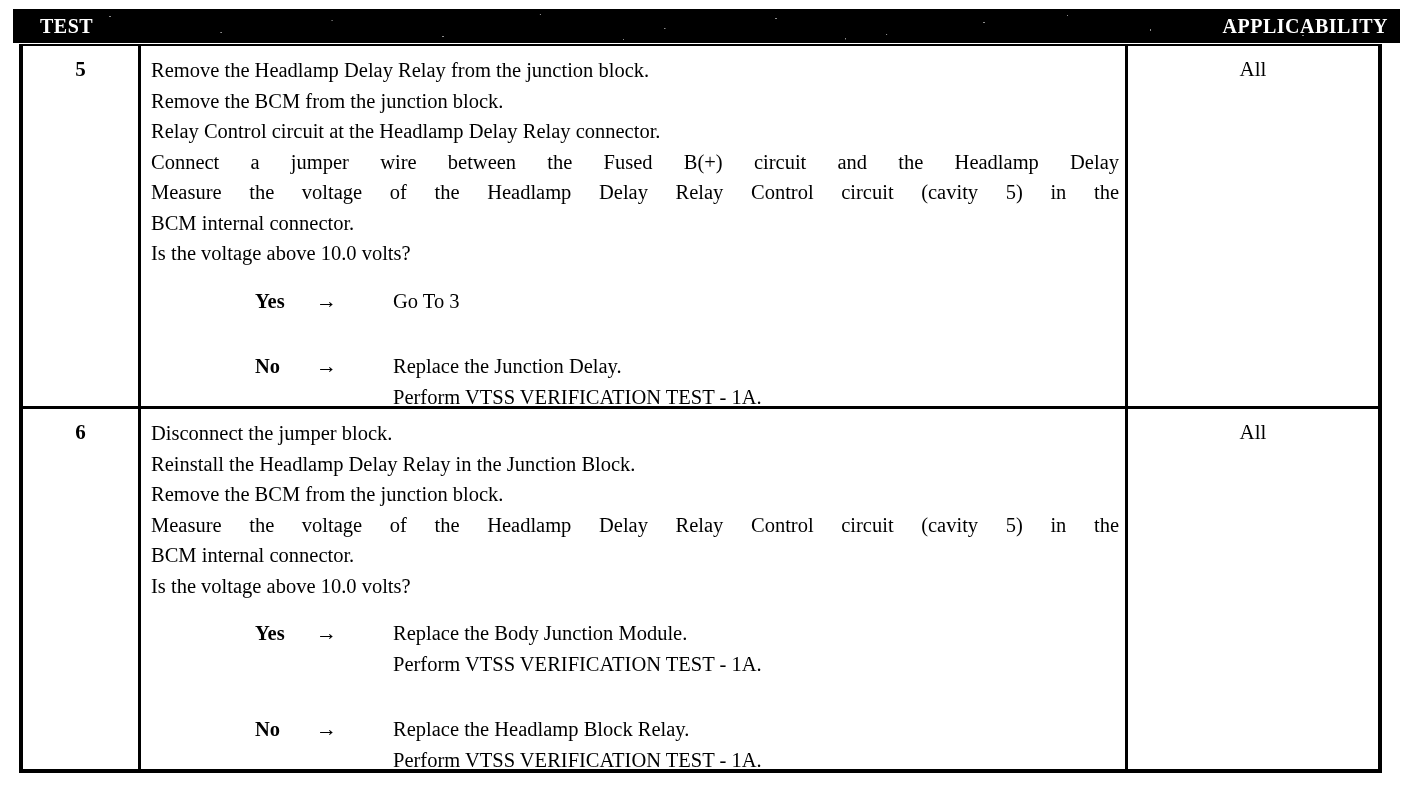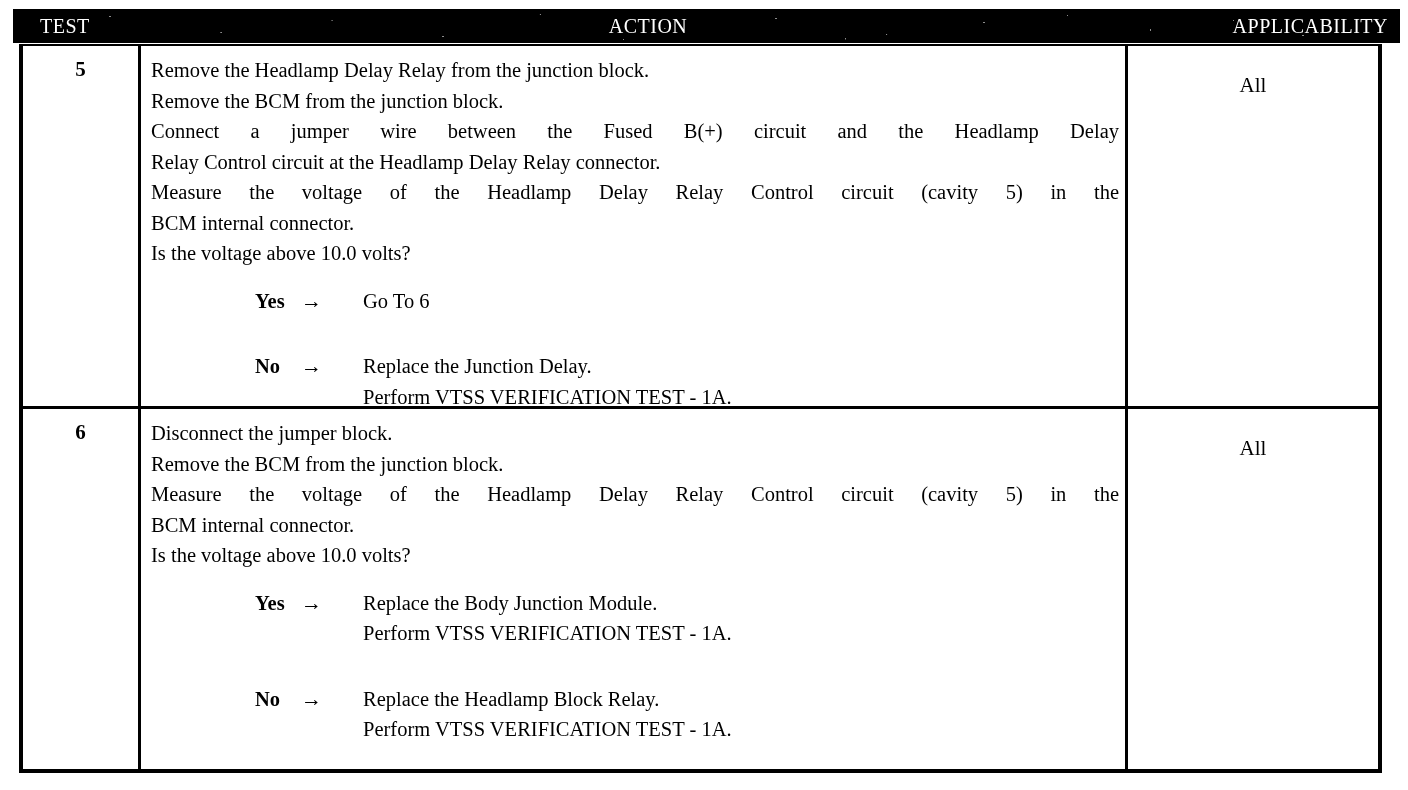--- a/index.html
+++ b/index.html
@@ -33,21 +33,21 @@
     width: 1387px;
     height: 34px;
     background: #000000;
   }
   .header-cell {
     position: absolute;
     top: 0;
     height: 34px;
     line-height: 34px;
     color: #ffffff;
-    font-weight: normal;
+    font-weight: bold;
     font-size: 20px;
     letter-spacing: 0.5px;
     white-space: nowrap;
   }
   .hdr-test        { left: 27px;  width: 120px; text-align: left; }
   .hdr-action      { left: 420px; width: 430px; text-align: center; }
   .hdr-applicability { left: 1115px; width: 260px; text-align: right; }
 
   
   .header-band::after {
@@ -125,21 +125,21 @@
     width: 115px;
     text-align: center;
     font-size: 21px;
     font-weight: bold;
     padding-top: 11px;
     box-sizing: border-box;
   }
   .cell-applicability {
     position: absolute;
     left: 1105px;
-    top: 16px;
+    top: 0;
     width: 250px;
     text-align: center;
     font-size: 21px;
     padding-top: 11px;
     box-sizing: border-box;
   }
   .cell-action {
     position: absolute;
     left: 118px;
     top: 0;
@@ -166,20 +166,21 @@
   .branch {
     position: relative;
     margin-top: 17px;
     height: auto;
   }
   .branch-row {
     display: flex;
     align-items: baseline;
     font-size: 20.5px;
     line-height: 30.5px;
+    gap: 15px;
   }
   .branch-label {
     width: 46px;
     margin-left: 104px;
     font-weight: bold;
     flex: 0 0 auto;
   }
   .branch-arrow {
     width: 62px;
     flex: 0 0 auto;
@@ -194,51 +195,50 @@
   }
   .branch-gap { height: 18px; }
 </style>
 </head>
 <body>
 
 <div class="page">
 
   <div class="header-band">
     <div class="header-cell hdr-test">TEST</div>
-    <div class="header-cell hdr-action">ACTION</div>
     <div class="header-cell hdr-applicability">APPLICABILITY</div>
   </div>
 
   <div class="table-frame">
 
     <div class="col-div col-div-1"></div>
     <div class="col-div col-div-2"></div>
     <div class="row-div"></div>
 
     <div class="row row-5">
 
       <div class="cell-test">5</div>
 
       <div class="cell-action">
         <div class="steps">
           <div class="step-line">Remove the Headlamp Delay Relay from the junction block.</div>
           <div class="step-line">Remove the BCM from the junction block.</div>
+          <div class="step-line">Relay Control circuit at the Headlamp Delay Relay connector.</div>
           <div class="step-line justify">Connect a jumper wire between the Fused B(+) circuit and the Headlamp Delay</div>
-          <div class="step-line">Relay Control circuit at the Headlamp Delay Relay connector.</div>
           <div class="step-line justify">Measure the voltage of the Headlamp Delay Relay Control circuit (cavity 5) in the</div>
           <div class="step-line">BCM internal connector.</div>
           <div class="step-line">Is the voltage above 10.0 volts?</div>
         </div>
 
         <div class="branch">
           <div class="branch-row">
             <span class="branch-label">Yes</span>
             <span class="branch-arrow">→</span>
             <span class="branch-text">
-              <span class="bt-line">Go To   6</span>
+              <span class="bt-line">Go To   3</span>
             </span>
           </div>
         </div>
 
         <div class="branch-gap"></div>
 
         <div class="branch">
           <div class="branch-row">
             <span class="branch-label">No</span>
             <span class="branch-arrow">→</span>
@@ -253,20 +253,21 @@
       <div class="cell-applicability">All</div>
     </div>
 
     <div class="row row-6">
 
       <div class="cell-test">6</div>
 
       <div class="cell-action">
         <div class="steps">
           <div class="step-line">Disconnect the jumper block.</div>
+          <div class="step-line">Reinstall the Headlamp Delay Relay in the Junction Block.</div>
           <div class="step-line">Remove the BCM from the junction block.</div>
           <div class="step-line justify">Measure the voltage of the Headlamp Delay Relay Control circuit (cavity 5) in the</div>
           <div class="step-line">BCM internal connector.</div>
           <div class="step-line">Is the voltage above 10.0 volts?</div>
         </div>
 
         <div class="branch">
           <div class="branch-row">
             <span class="branch-label">Yes</span>
             <span class="branch-arrow">→</span>

